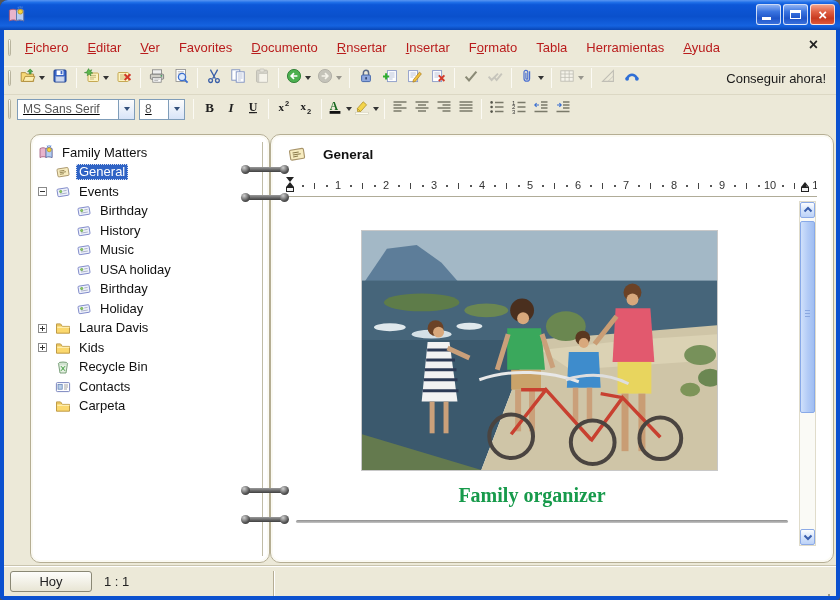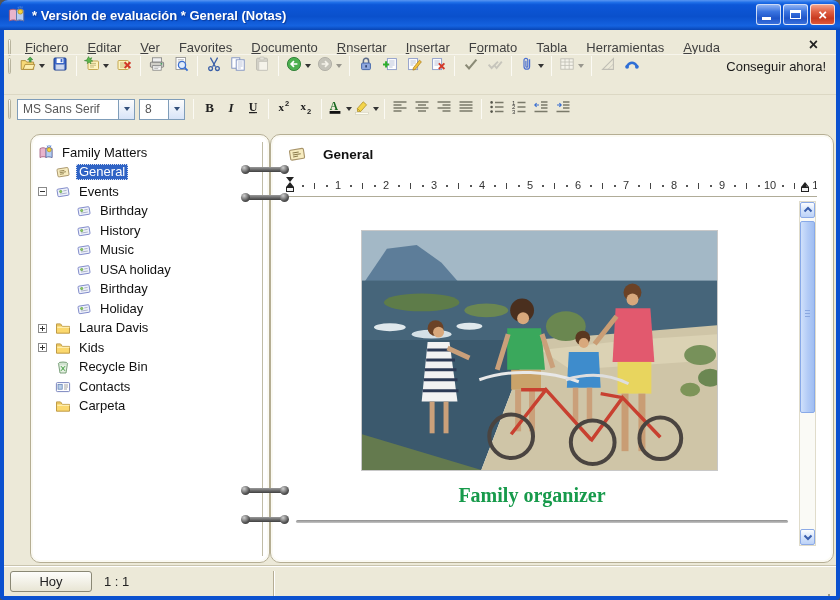--- a/index.html
+++ b/index.html
@@ -19,26 +19,26 @@
   .wbtn.close{background:linear-gradient(180deg,#f0a088,#e06044 35%,#c83a20 70%,#e05838);}
   .g-min{position:absolute;left:5px;bottom:4px;width:9px;height:3px;background:#fff;}
   .g-max{position:absolute;left:6px;top:5px;width:11px;height:9px;border:1px solid #fff;border-top-width:3px;}
   .g-close{position:absolute;inset:0;color:#fff;font-weight:bold;font-size:15px;line-height:19px;text-align:center;}
   
   .client{position:absolute;left:4px;top:30px;width:832px;height:566px;background:var(--chrome-beige,#ece9d8);overflow:hidden;}
   .bar{position:absolute;left:0;right:0;display:flex;align-items:center;}
   .grip{width:3px;height:70%;margin:0 6px 0 4px;background:linear-gradient(180deg,#fff,#d8d4be);
     border:1px solid #b8b49e;border-radius:2px;flex:0 0 auto;}
   
-  .menubar{top:5px;height:25px;font-size:13px;color:#404040;}
+  .menubar{top:5px;height:25px;font-size:13px;color:#b91c1c;}
   .mitem{padding:3px 8px;margin-right:3px;white-space:nowrap;cursor:default;}
   .menu-close{margin-left:auto;margin-right:10px;font-weight:bold;font-size:16px;color:#222;line-height:14px;}
   
-  .toolbar1{top:24px;height:23px;border-top:1px solid #f7f5ec;}
-  .toolbar2{top:64px;height:29px;border-top:1px solid #dcd8c4;}
+  .toolbar1{top:36px;height:23px;border-top:1px solid #f7f5ec;}
+  .toolbar2{top:64px;height:29px;border-top:1px solid #dcd8c4;text-decoration:underline;}
   .tb-run{display:flex;align-items:center;height:100%;flex:1;}
   .tbtn{height:24px;min-width:24px;padding:0 2px;display:flex;align-items:center;justify-content:center;
     border:1px solid transparent;border-radius:2px;}
   .tbtn.disabled{filter:grayscale(1) opacity(.45);}
   .dd{width:0;height:0;border-left:3px solid transparent;border-right:3px solid transparent;
     border-top:4px solid #333;margin-left:3px;}
   .tsep{width:1px;height:20px;background:#c9c4ae;border-right:1px solid #fbfaf4;margin:0 4px;flex:0 0 auto;}
   .promo{margin-left:auto;margin-right:10px;font-size:13px;color:var(--promo-ink,#1a1a1a);white-space:nowrap;}
   .combo{display:flex;align-items:center;height:21px;background:#fff;border:1px solid #7f9db9;
     font-size:12px;color:#555;padding-left:5px;margin-right:4px;}
@@ -118,21 +118,20 @@
 <div class="win">
 
   <div class="titlebar">
     <span class="title-icon"><svg viewBox="0 0 16 16" width="19" height="19">
           <path d="M8 3.6C6.4 2.4 3.8 2.5 2 3.6v9c1.8-1.1 4.4-1.2 6-.2 1.6-1 4.2-.9 6 .2v-9C12.2 2.5 9.6 2.4 8 3.6z" fill="#e8b4cc" stroke="#a05878" stroke-width=".8"></path>
           <path d="M8 3.6v8.8" stroke="#a05878" stroke-width=".8"></path>
           <path d="M8 3.6C9.6 2.4 12.2 2.5 14 3.6v9c-1.8-1.1-4.4-1.2-6-.2z" fill="#b8cdf0" stroke="#5878b0" stroke-width=".8"></path>
           <circle cx="11.2" cy="4.8" r="2" fill="#f7d23e" stroke="#b8941a" stroke-width=".7"></circle>
           <path d="M9.2.6l.7 1.6M12.9.4l-.5 1.7M11 0l.1 1.8" stroke="#4a7fd6" stroke-width=".9"></path>
         </svg></span>
-    <span class="title-text">* Versión de evaluación * General (Notas)</span>
     <span class="winbtns">
       <span class="wbtn">
           <i class="g-min"></i>
         </span>
       <span class="wbtn">
           <i class="g-max"></i>
         </span>
       <span class="wbtn close">
           <i class="g-close">×</i>
         </span>

